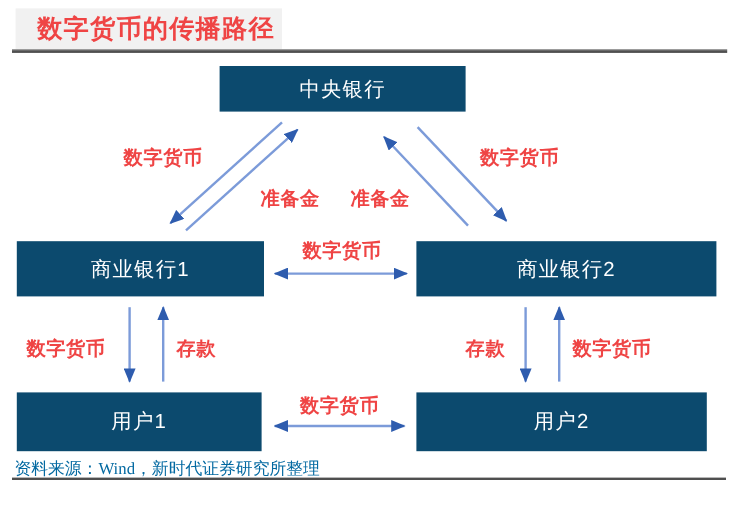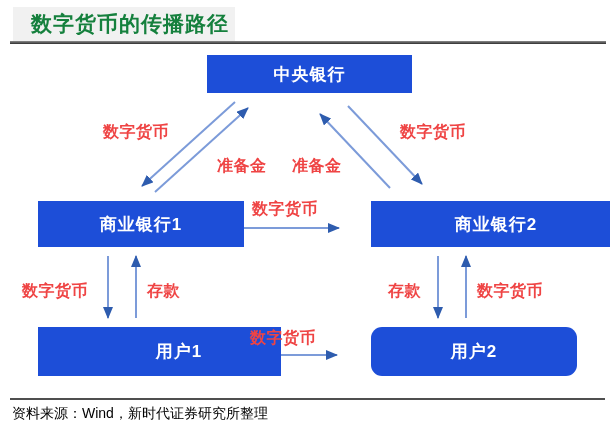--- a/index.html
+++ b/index.html
@@ -3,55 +3,55 @@
 <meta charset="utf-8">
 <style>
   html,body{margin:0;padding:0;background:#fff;}
   .canvas{
     position:relative;width:610px;height:441px;background:#ffffff;
     font-family:"Liberation Sans","DejaVu Sans",sans-serif;overflow:hidden;
   }
   .title-bg{position:absolute;left:13px;top:7px;width:222px;height:34px;background:#f1f1f1;}
   .title{
     position:absolute;left:31px;top:10px;font-size:21px;font-weight:bold;
-    color:#15803d;letter-spacing:1px;white-space:nowrap;
+    color:#ef4444;letter-spacing:1px;white-space:nowrap;
   }
   .title-rule{
     position:absolute;left:10px;top:41px;width:596px;height:3px;
     background:linear-gradient(#8c8c8c,#2e2e2e);
   }
   .node{
-    position:absolute;background:#1d4ed8;color:#ffffff;font-weight:bold;
+    position:absolute;background:#0c4a6e;color:#ffffff;font-weight:normal;
     display:flex;align-items:center;justify-content:center;
-    font-size:17px;letter-spacing:1px;white-space:nowrap;margin-left:24px;
+    font-size:17px;letter-spacing:1px;white-space:nowrap;
   }
   .node-central{left:183px;top:55px;width:205px;height:38px;}
   .node-bank1{left:14px;top:201px;width:206px;height:46px;}
   .node-bank2{left:347px;top:201px;width:250px;height:46px;}
-  .node-user1{left:14px;top:327px;width:204px;height:49px;padding-left:39px;}
-  .node-user2{left:347px;top:327px;width:206px;height:49px;border-radius:11px;}
+  .node-user1{left:14px;top:327px;width:204px;height:49px;}
+  .node-user2{left:347px;top:327px;width:242px;height:49px;}
   .arrow-layer{position:absolute;left:0;top:0;width:610px;height:441px;pointer-events:none;}
   .lbl{
     position:absolute;font-weight:bold;color:#ef4444;font-size:16px;
     white-space:nowrap;letter-spacing:0.5px;
   }
   .lbl-e0{left:103px;top:122px;}
   .lbl-e1{left:217px;top:156px;}
   .lbl-e2{left:292px;top:156px;}
   .lbl-e3{left:400px;top:122px;}
   .lbl-e4{left:252px;top:199px;}
   .lbl-e5{left:22px;top:281px;}
   .lbl-e6{left:147px;top:281px;}
   .lbl-e7{left:388px;top:281px;}
   .lbl-e8{left:477px;top:281px;}
   .lbl-e9{left:250px;top:328px;}
   .source-rule{position:absolute;left:10px;top:398px;width:595px;height:2px;background:#4f4f4f;}
   .source{
-    position:absolute;left:12px;top:405px;font-family:Liberation Sans, sans-serif;
-    font-size:14px;color:#000000;white-space:nowrap;
+    position:absolute;left:12px;top:382px;font-family:Liberation Serif, serif;
+    font-size:14px;color:#0369a1;white-space:nowrap;
   }
 </style>
 </head>
 <body>
 
 <div class="canvas">
 
   <div class="title-bg"></div>
   <div class="title">数字货币的传播路径</div>
   <div class="title-rule"></div>

